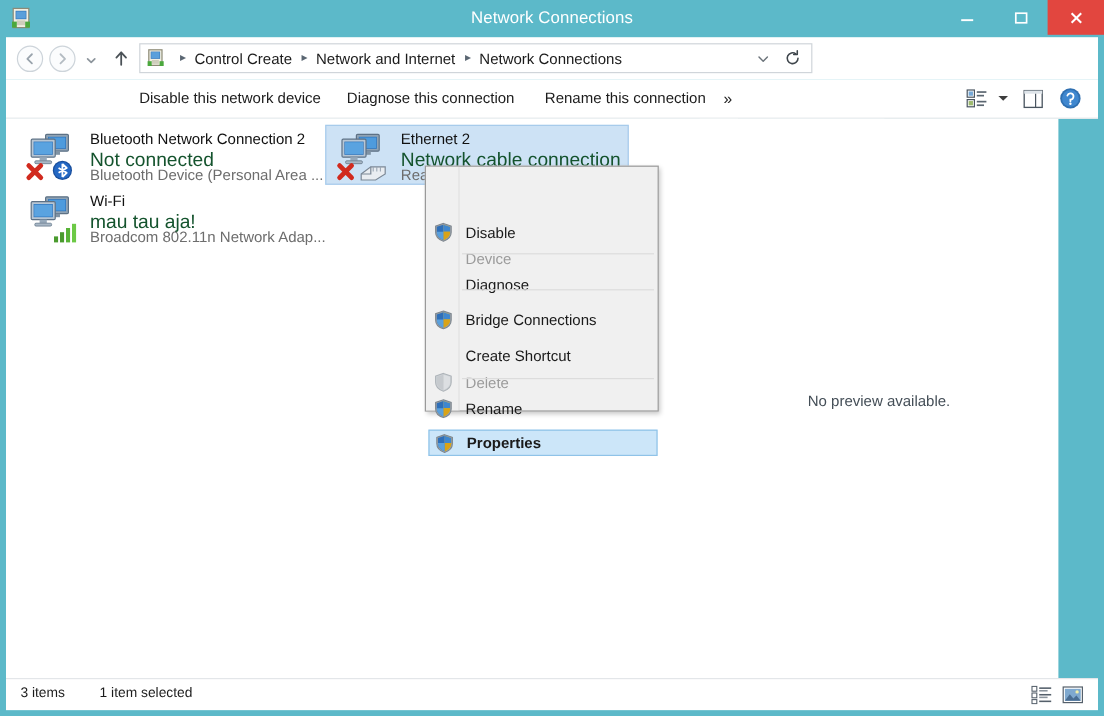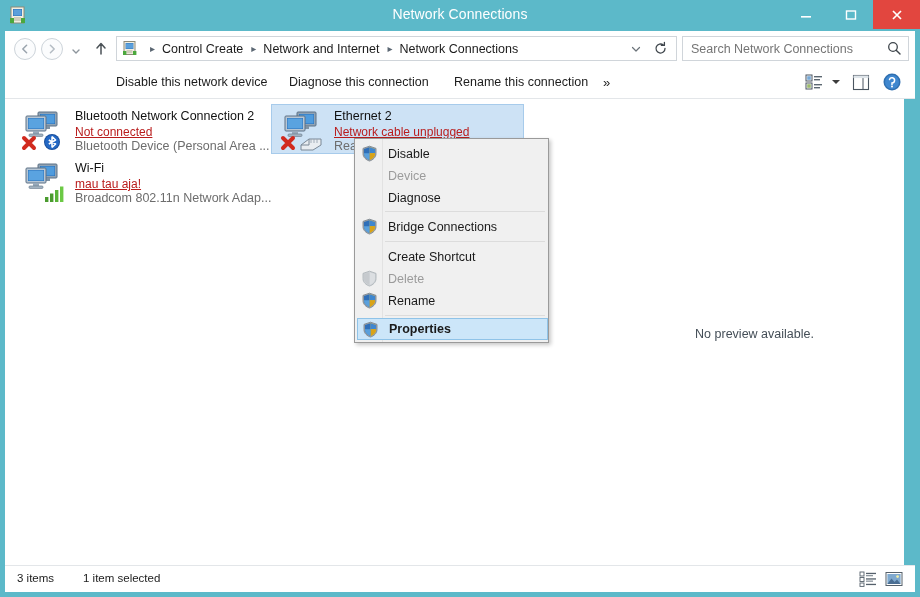--- a/index.html
+++ b/index.html
@@ -190,21 +190,21 @@
     background: #ffffff;
   }
   #pane-divider {
     position: absolute;
     left: 610px; top: 0;
     width: 1px; height: 466px;
     background: #e8eaec;
   }
   #previewpane {
     position: absolute;
-    left: 600px; top: 0;
+    left: 578px; top: 0;
     width: 299px; height: 466px;
     background: #ffffff;
   }
   #preview-text {
     position: absolute;
     left: 0; top: 228px;
     width: 299px;
     text-align: center;
     font-size: 12.5px;
     color: #444e57;
@@ -225,23 +225,22 @@
     left: 8px; top: 4px;
     width: 46px; height: 42px;
   }
   .conn-name {
     position: absolute; left: 62px; top: 4px;
     font-size: 12.5px; color: #111111;
     white-space: nowrap;
   }
   .conn-status {
     position: absolute; left: 62px; top: 20px;
-    font-size: 12px; color: #b91c1c;
+    font-size: 16px; color: #14532d;
     white-space: nowrap;
-    text-decoration: underline;
   }
   .conn-device {
     position: absolute; left: 62px; top: 34px;
     font-size: 12.5px; color: #6d6d6d;
     white-space: nowrap;
   }
   #conn-0 { left: 8px;   top: 6px; }
   #conn-1 { left: 8px;   top: 58px; }
   #conn-2 { left: 266px; top: 5px; }
 
@@ -268,20 +267,21 @@
     background: #e2e2e2;
   }
   .ctx-item {
     position: absolute;
     left: 2px;
     width: 191px; height: 22px;
     display: flex; align-items: center;
     font-size: 12.5px;
     color: #1a1a1a;
     cursor: default;
+    margin-top: 40px;
   }
   .ctx-item .ctx-label { position: absolute; left: 31px; }
   .ctx-item .ctx-icon  { position: absolute; left: 4px; top: 2px; width: 17px; height: 17px; }
   .ctx-item.disabled .ctx-label { color: #9b9b9b; }
   .ctx-item.highlight {
     background: #cce6f9;
     border: 1px solid #8fc3e8;
     font-weight: bold;
   }
   .ctx-sep {
@@ -408,29 +408,20 @@
         </svg>
       </div>
       <div id="addr-refresh">
         <svg width="15" height="15" viewBox="0 0 15 15">
           <path d="M12 7.5 A4.5 4.5 0 1 1 10.3 4" stroke="#3f464c" stroke-width="1.3" fill="none" stroke-linecap="round"></path>
           <path d="M11.4 1.4 L11.4 4.4 L8.4 4.4" stroke="#3f464c" stroke-width="1.3" fill="none" stroke-linecap="round" stroke-linejoin="round"></path>
         </svg>
       </div>
     </div>
 
-    <div id="searchbox">
-      <input id="search-input" type="text" placeholder="Search Network Connections" style="">
-      <div id="search-icon-wrap">
-        <svg width="17" height="17" viewBox="0 0 17 17">
-          <circle cx="7" cy="7" r="4.3" stroke="#3f464c" stroke-width="1.3" fill="none"></circle>
-          <path d="M10.2 10.2 L14 14" stroke="#3f464c" stroke-width="1.4" stroke-linecap="round"></path>
-        </svg>
-      </div>
-    </div>
   </div>
 
   <div id="toolbar">
     <div class="tbitem" id="tb-disable">Disable this network device</div>
     <div class="tbitem" id="tb-diagnose">Diagnose this connection</div>
     <div class="tbitem" id="tb-rename">Rename this connection</div>
     <div class="tbitem" id="tb-more">»</div>
 
     <div id="tb-view">
       <svg width="20" height="18" viewBox="0 0 20 18">
@@ -532,21 +523,21 @@
             <rect x="8" y="25" width="14" height="2.4" rx="1" fill="#a9b8c6" stroke="#697c8e" stroke-width=".7"></rect>
             <path d="M3 29 L13 39 M13 29 L3 39" stroke="#d12a1e" stroke-width="4" stroke-linecap="round"></path>
             <g>
               <path d="M21 36 L29 30 L41 30 L41 36 L33 41 L21 41 Z" fill="#e9edf1" stroke="#7b8896" stroke-width="1"></path>
               <path d="M29 30 L29 36 L21 36" fill="none" stroke="#7b8896" stroke-width="1"></path>
               <path d="M31 30 L31 34 M34 30 L34 34 M37 30 L37 34" stroke="#9aa6b3" stroke-width=".9"></path>
             </g>
           </svg>
         </div>
         <div class="conn-name">Ethernet 2</div>
-        <div class="conn-status">Network cable unplugged</div>
+        <div class="conn-status">Network cable connection</div>
         <div class="conn-device">Realt</div>
       </div>
 
     </div>
 
     <div id="pane-divider"></div>
 
     <div id="previewpane">
       <div id="preview-text">No preview available.</div>
     </div>

